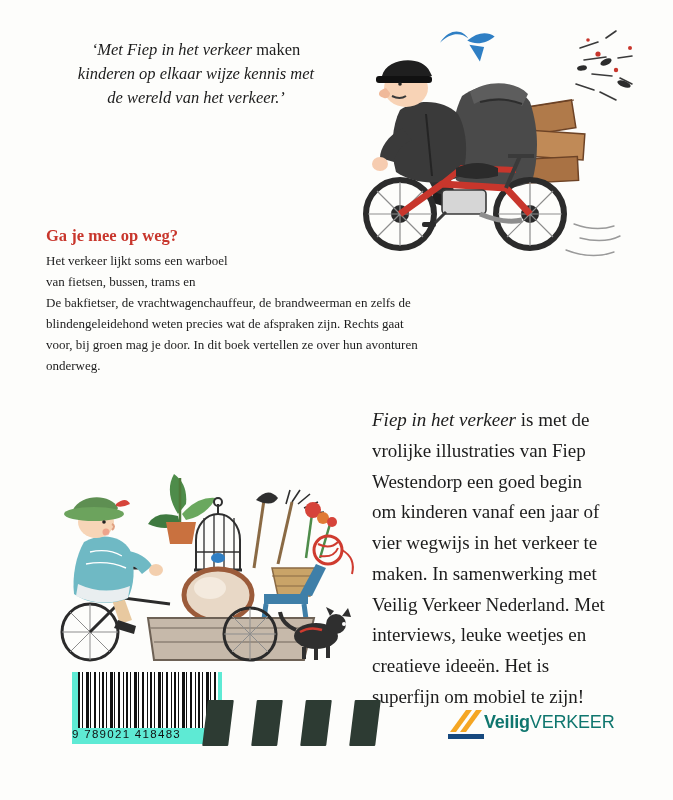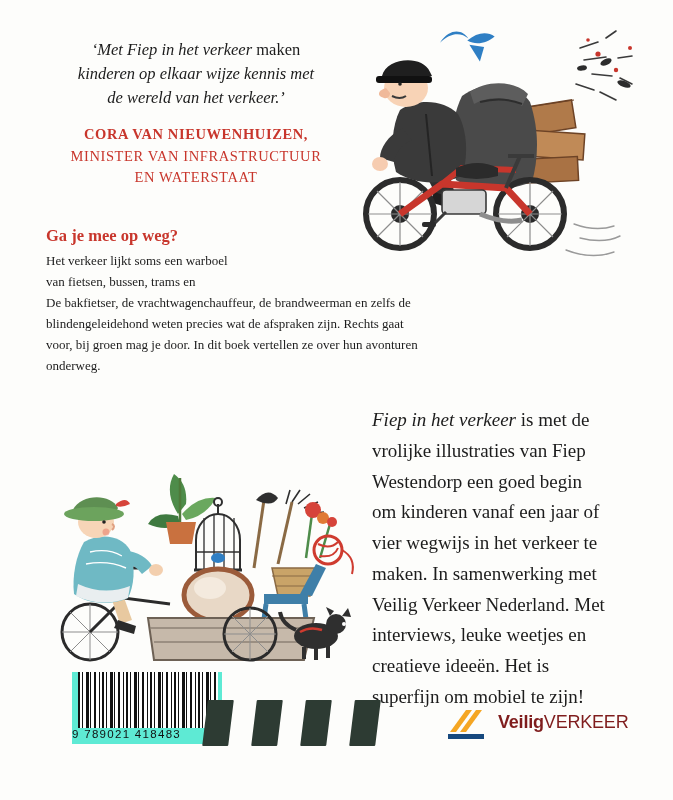--- a/index.html
+++ b/index.html
@@ -171,46 +171,41 @@
   }
   .vv-mark {
     position: absolute;
     left: 0;
     top: 2px;
     width: 36px;
     height: 34px;
   }
   .vv-text {
     position: absolute;
-    left: 50px;
+    left: 36px;
     top: 8px;
     font-family: "Liberation Sans", sans-serif;
     font-size: 18px;
     letter-spacing: -0.2px;
-    color: #7f1d1d;
+    color: #0f766e;
     white-space: nowrap;
   }
   .vv-text .bold { font-weight: bold; }
 </style>
 </head>
 <body>
 
 <div class="page">
 
   <div class="quote-block">
     <p class="quote-text">
       <span>‘Met Fiep in het verkeer</span><span class="roman"> maken</span><br>
       <span>kinderen op elkaar wijze kennis met</span><br>
       <span>de wereld van het verkeer.’</span>
     </p>
-    <div class="quote-attrib">
-      <div class="line1">CORA VAN NIEUWENHUIZEN,</div>
-      <div class="line2">MINISTER VAN INFRASTRUCTUUR</div>
-      <div class="line3">EN WATERSTAAT</div>
-    </div>
   </div>
 
   <svg class="illus-moped" viewBox="0 0 330 250">
 
     <g fill="#2f7fc4">
       <path d="M112 138 c10 -8 18 -6 24 -1 c-3 -7 -12 -12 -24 1 z"></path>
       <path d="M136 139 c8 -7 17 -9 24 -5 c-6 6 -15 9 -24 5 z"></path>
     </g>
     <g fill="#2f7fc4" transform="translate(110,10) scale(1.05)">
       <path d="M0 14 c10 -10 20 -10 27 -4 c-5 -8 -17 -11 -27 4 z"></path>

